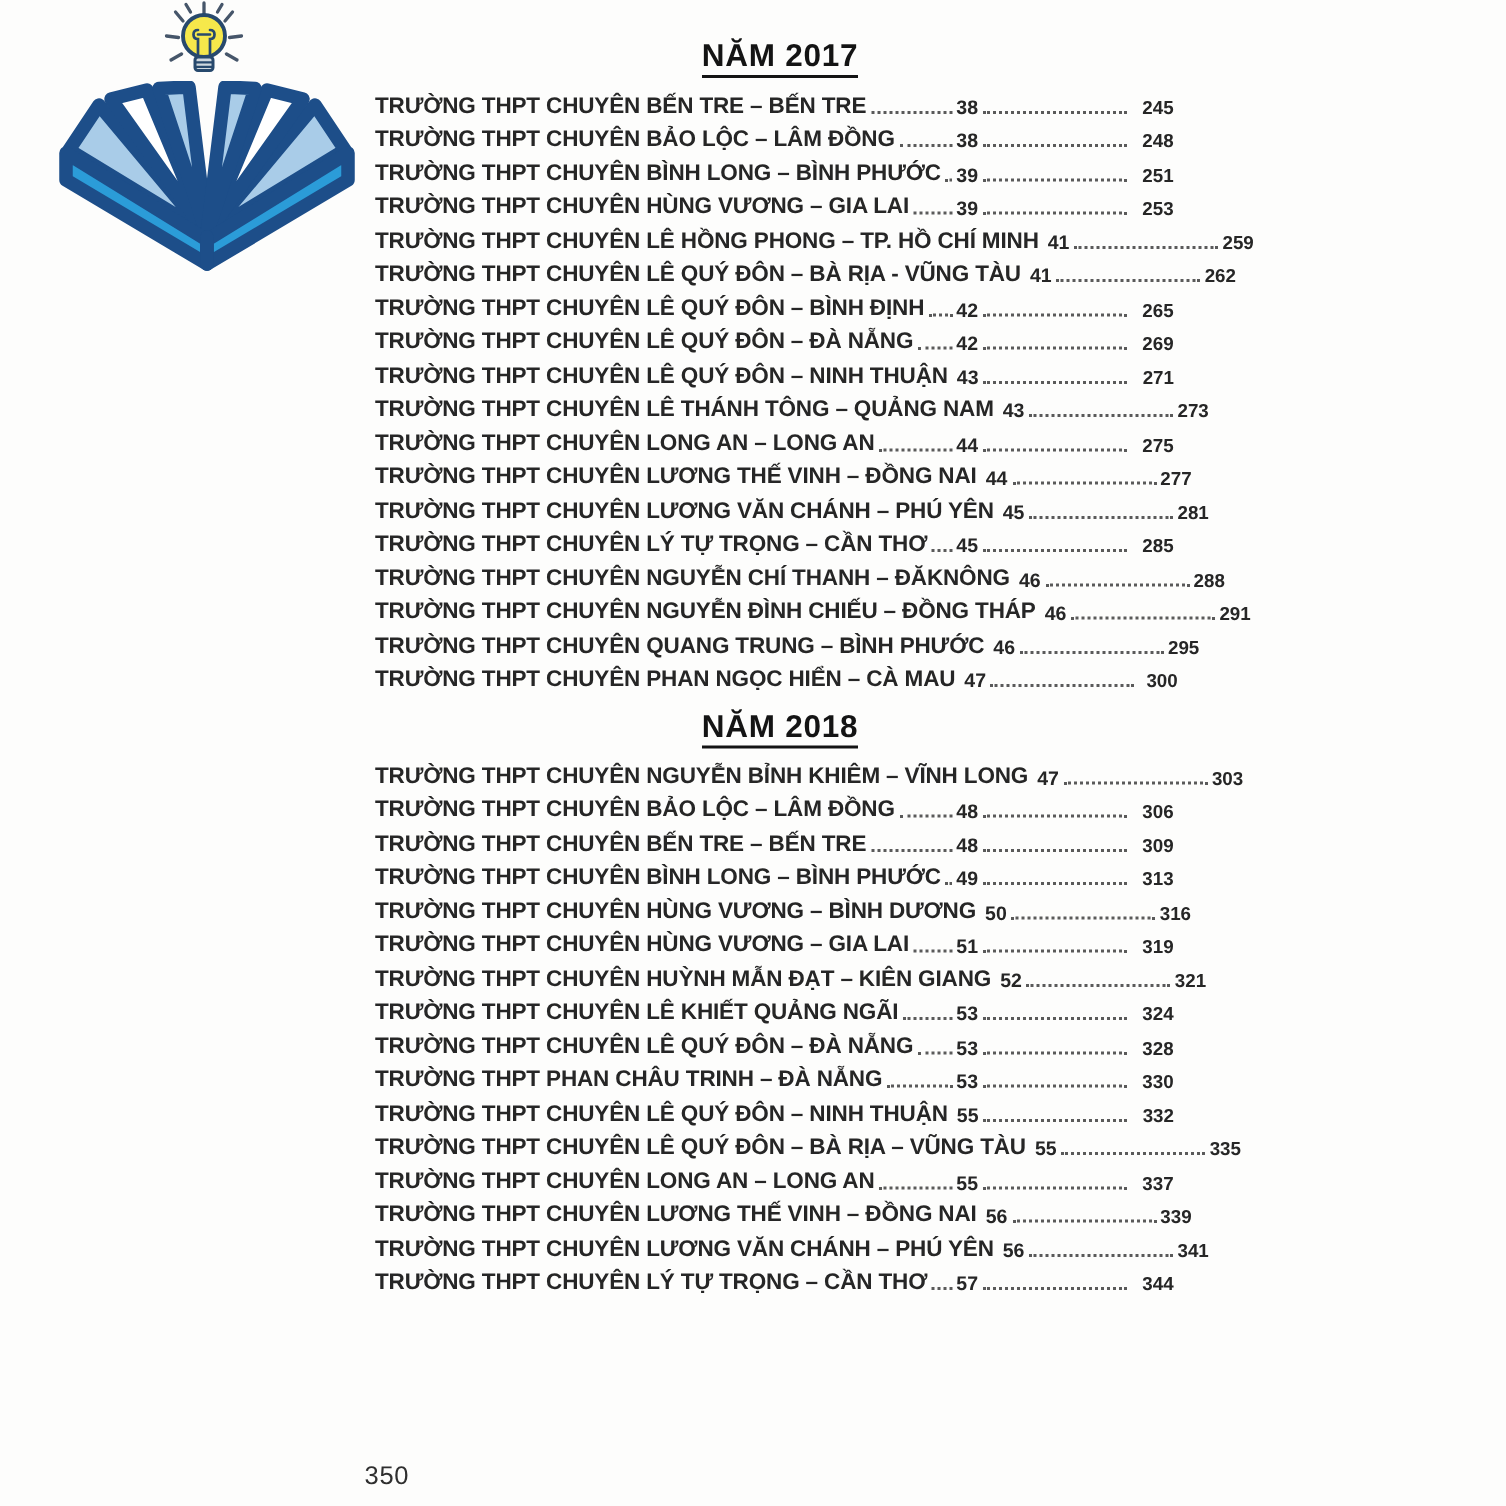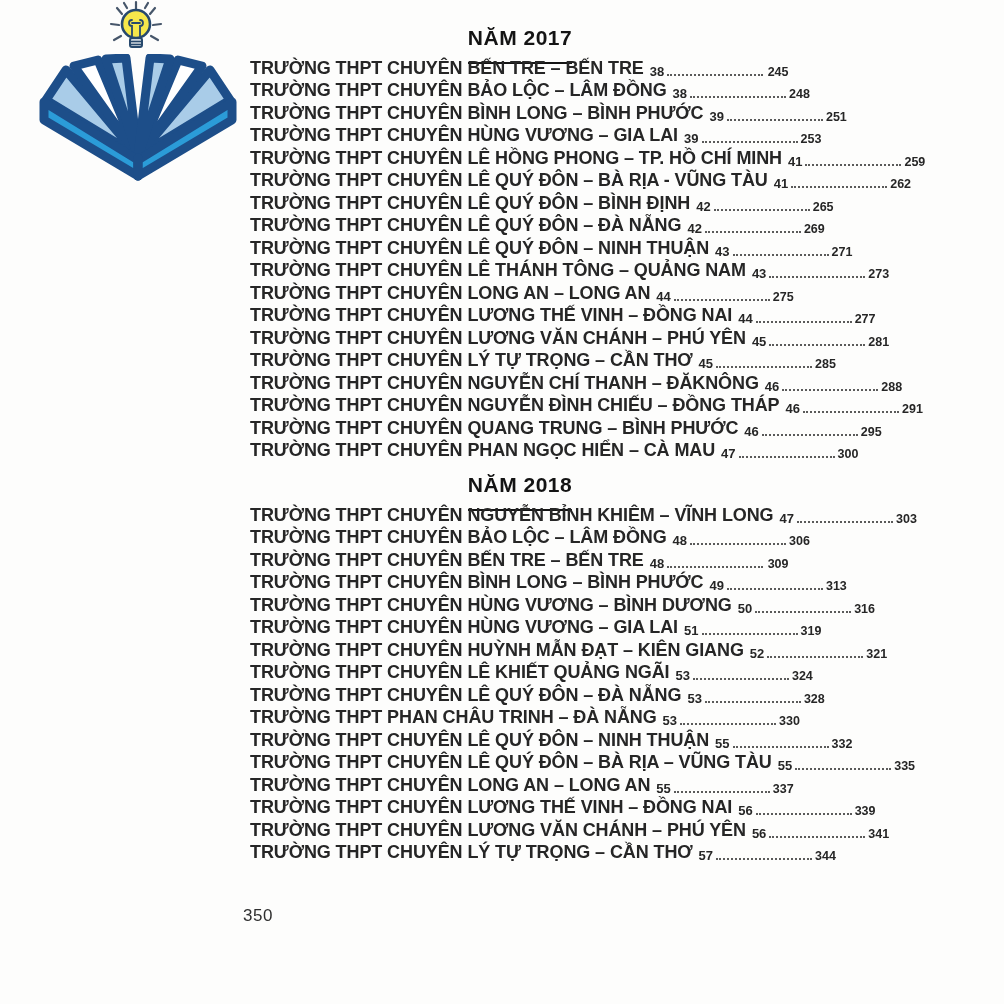--- a/index.html
+++ b/index.html
@@ -21,32 +21,32 @@
   }
   .brand-primary{font-size:31px;}
   .brand-secondary{font-size:43px;margin-left:3px;letter-spacing:0;}
 
   
   .toc{position:absolute;left:250px;top:26px;width:540px;z-index:1;color:#262626;}
   .toc h2{
     margin:0 0 6px 0;text-align:center;font-size:21px;font-weight:800;
     letter-spacing:.5px;color:#141414;
   }
-  .toc h2 span{border-bottom:2.5px solid #141414;padding-bottom:13px;}
+  .toc h2 span{border-bottom:2.5px solid #141414;padding-bottom:1px;}
   .toc .sec2{margin-top:12px;}
   .rows{display:block;}
   .row{display:flex;align-items:flex-end;height:22.5px;}
-  .row .t{white-space:nowrap;font-size:18px;font-weight:600;letter-spacing:-0.1px;}
+  .row .t{white-space:nowrap;font-size:15px;font-weight:600;letter-spacing:-0.1px;}
   .row .lead{flex:1;height:0;border-bottom:2px dotted #5a5a5a;margin:0 3px 3px 3px;}
   .row .lead2{flex:none;width:96px;}
   .row .n1{font-size:13px;font-weight:600;}
   .row .n2{width:36px;text-align:center;font-size:12.5px;font-weight:600;}
 
   .footer-num{
-    position:absolute;left:243px;top:906px;font-size:17px;color:#2f2f2f;
+    position:absolute;left:243px;top:974px;font-size:17px;color:#2f2f2f;
     letter-spacing:.5px;z-index:1;
   }
 </style>
 </head>
 <body>
 
 <div class="scan-page">
 
   <div class="logo">
     <svg class="bulb" width="66" height="64" viewBox="0 0 66 64">

